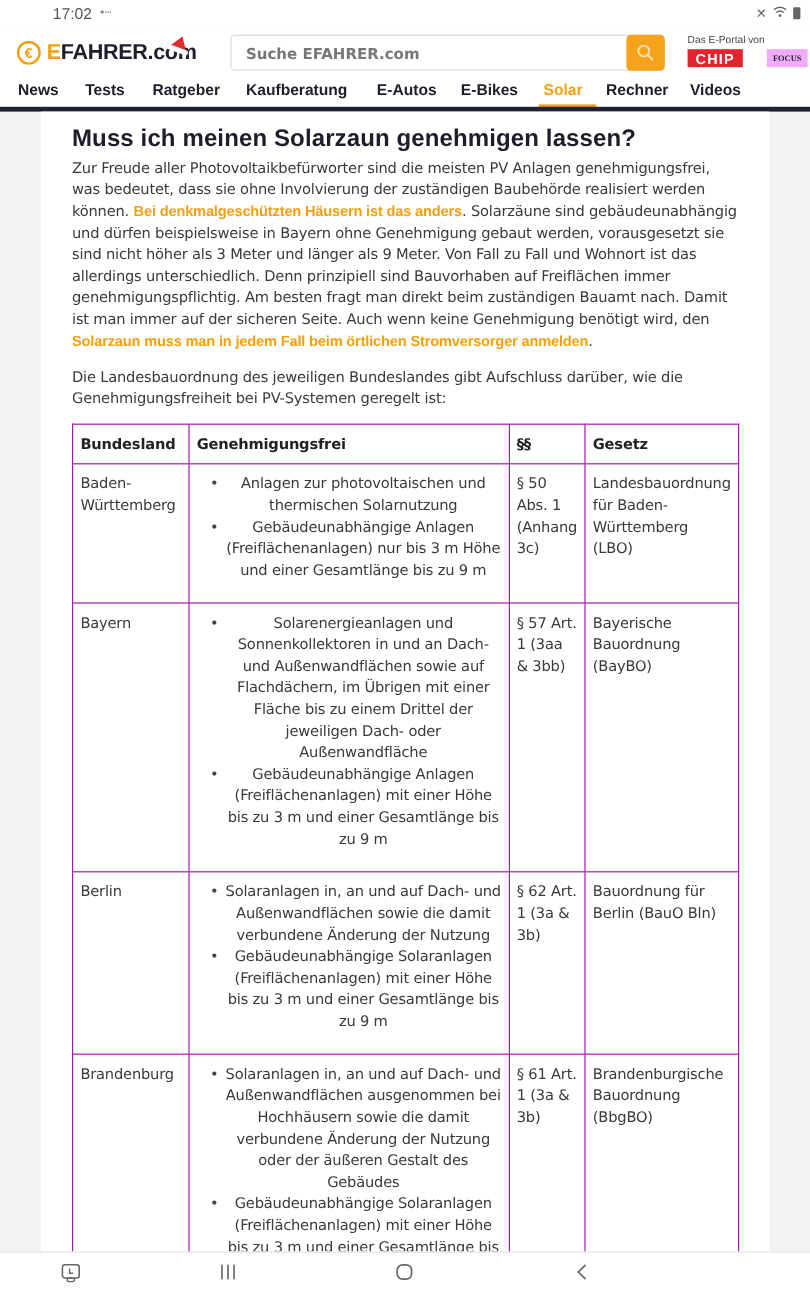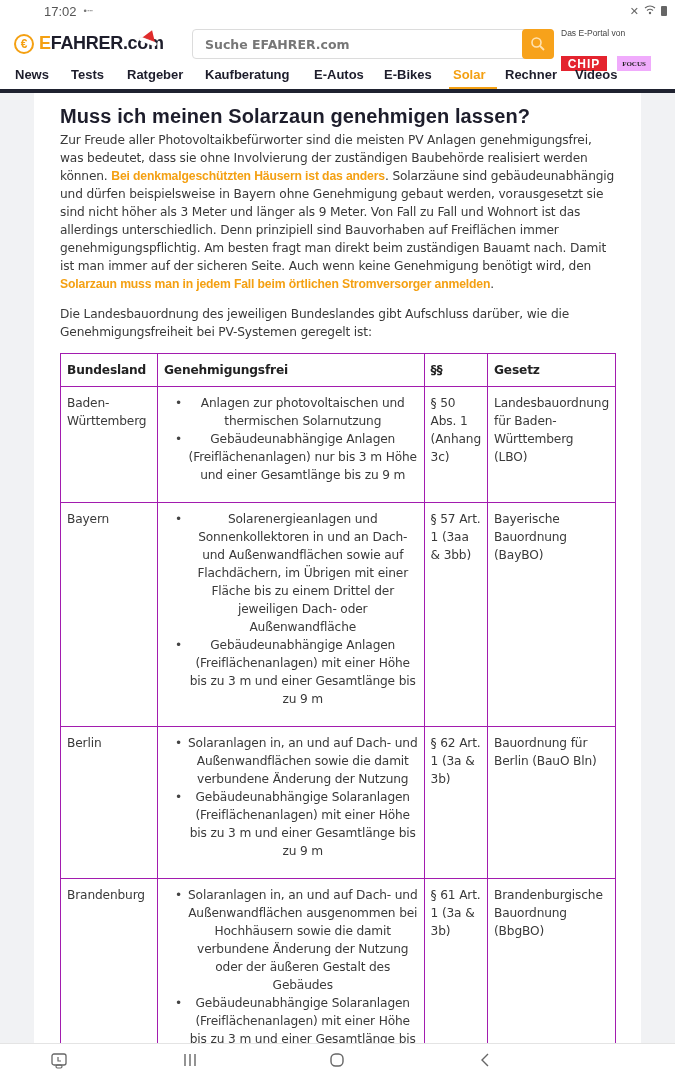--- a/index.html
+++ b/index.html
@@ -21,23 +21,23 @@
   .logo-text .e { color: #f4a012; }
   .santa-hat { position: absolute; left: 128px; top: -3px; width: 0; height: 0; border-left: 8px solid transparent; border-right: 8px solid transparent; border-bottom: 12px solid #e02b2b; transform: rotate(20deg); }
   .santa-hat::after { content: ""; position: absolute; left: -9px; top: 10px; width: 18px; height: 4px; background: #fff; border-radius: 2px; box-shadow: 0 0 1px #ccc; }
 
   .search { position: absolute; left: 192px; top: 7px; width: 362px; height: 30px; border: 1px solid #dcdcdc; border-radius: 4px; background: #fff; }
   .search input { border: none; outline: none; width: 320px; height: 28px; padding-left: 12px; font-size: 12.5px; font-family: "DejaVu Sans", sans-serif; color: #0f766e; background: transparent; font-weight: bold; }
   .search input::placeholder { color: #777; }
   .search-btn { position: absolute; right: -1px; top: -1px; width: 32px; height: 30px; background: #f7a21b; border-radius: 4px; display: flex; align-items: center; justify-content: center; cursor: pointer; }
   .search-btn svg { width: 16px; height: 16px; }
 
-  .portal { position: absolute; left: 561px; top: 6px; }
+  .portal { position: absolute; left: 573px; top: 6px; }
   .portal-label { font-size: 8.5px; color: #444; font-family: "Liberation Sans", sans-serif; }
-  .portal-logos { display: flex; gap: 10px; margin-top: 18px; align-items: center; text-align: center; }
+  .portal-logos { display: flex; gap: 20px; margin-top: 3px; align-items: center; text-align: center; }
   .chip-logo { width: 46px; height: 15px; background: #e4232e; color: #fff; font-family: "Liberation Sans", sans-serif; font-weight: bold; font-size: 12px; display: flex; align-items: center; justify-content: center; letter-spacing: 1px; }
   .focus-logo { width: 34px; height: 15px; background: #f0abfc; color: #222; font-family: "Liberation Serif", serif; font-weight: bold; font-size: 7px; display: flex; align-items: center; justify-content: center; }
 
   .nav { position: absolute; left: 0; top: 44px; width: 675px; height: 24px; display: flex; padding-left: 15px; }
   .nav-item { font-family: "Liberation Sans", sans-serif; font-weight: bold; font-size: 13px; color: #1d1d2b; margin-right: 0; position: relative; height: 24px; line-height: 17px; cursor: pointer; }
   .nav-item.active { color: #f4a012; }
   .nav-item.active::after { content: ""; position: absolute; left: -4px; right: -4px; bottom: 0; height: 3px; background: #f4a012; }
   .navbar-line { position: absolute; top: 89px; left: 0; width: 675px; height: 4px; background: #1f2230; }
 
   

